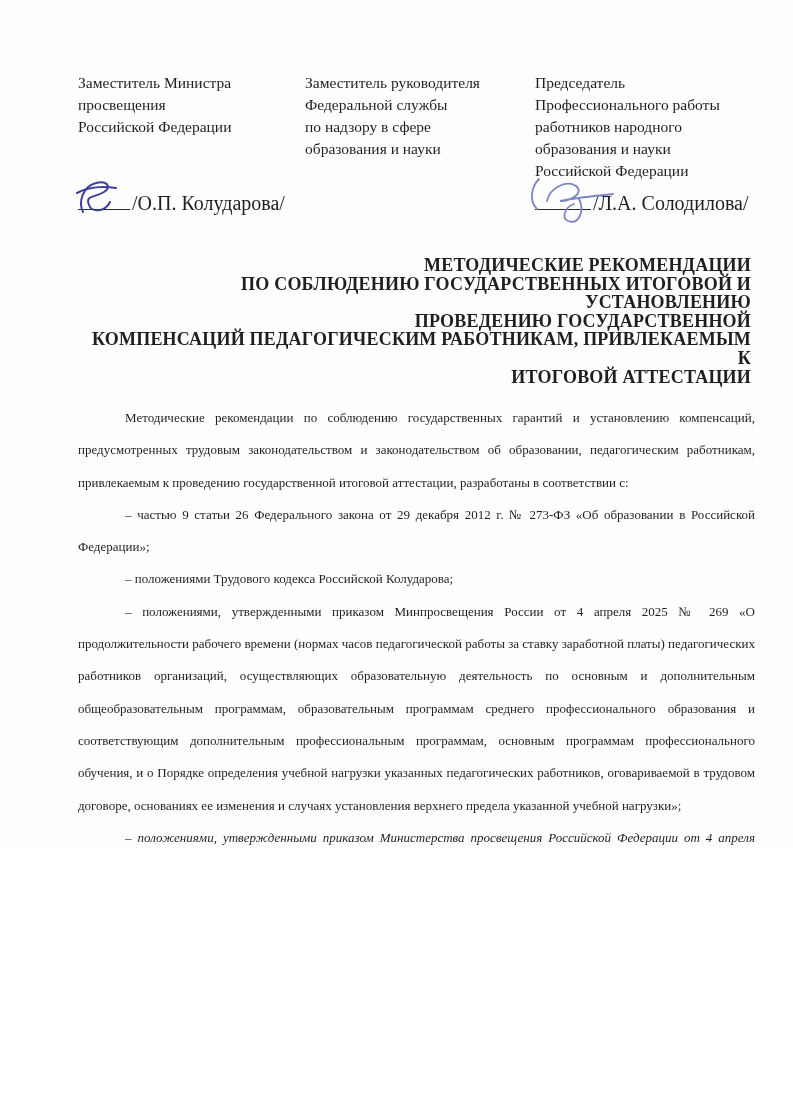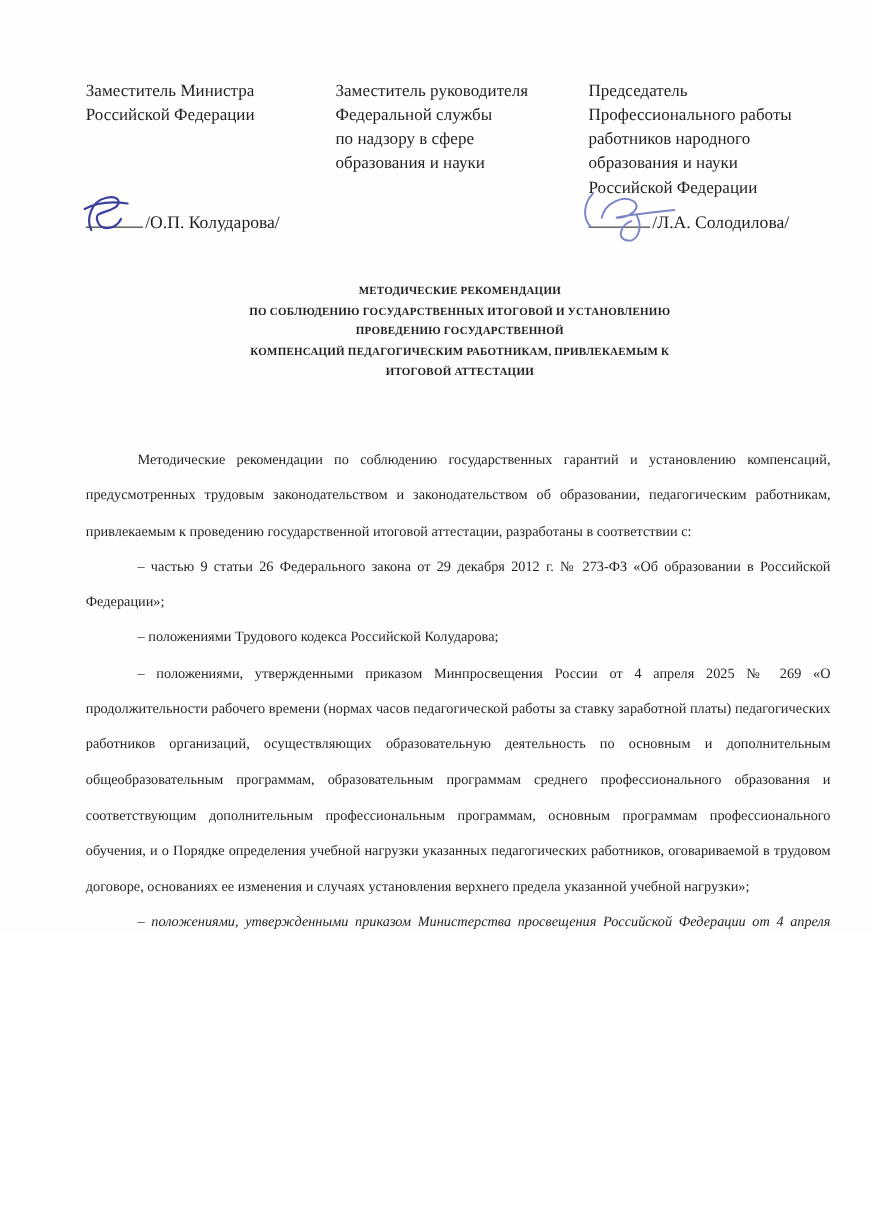--- a/index.html
+++ b/index.html
@@ -31,21 +31,21 @@
     height: 142px;
     font-size: 15.5px;
     line-height: 22px;
   }
   .approval-title div { white-space: nowrap; }
   .sig-row {
     position: absolute;
     bottom: 0;
     left: 0;
     white-space: nowrap;
-    font-size: 16px;
+    font-size: 20px;
   }
   .sig-line {
     display: inline-block;
     position: relative;
     width: 52px;
     height: 15px;
     border-bottom: 1.3px solid #2b2b2b;
     vertical-align: baseline;
   }
   .sig-line svg {
@@ -54,22 +54,22 @@
   }
   .sig-name { padding-left: 2px; }
 
   
   .doc-title {
     position: absolute;
     top: 256px;
     left: 85px;
     right: 42px;
     margin: 0;
-    text-align: center;
-    font-size: 10px;
+    text-align: right;
+    font-size: 18px;
     font-weight: bold;
     line-height: 18.6px;
     letter-spacing: 0.2px;
   }
 
   
   .doc-body {
     position: absolute;
     top: 362px;
     left: 78px;
@@ -91,20 +91,21 @@
 </head>
 <body>
 
 <div class="page">
 
   <header class="approvals">
 
     <div class="approval">
       <div class="approval-title">
         <div>Заместитель Министра</div>
+        <div>просвещения</div>
         <div>Российской Федерации</div>
       </div>
       <div class="sig-row">
         <span class="sig-line">
           <svg style="left:-2px; bottom:-9px;" width="48" height="42" viewBox="0 0 48 42" fill="none" stroke="#3b3f9d" stroke-width="2" stroke-linecap="round">
             <path d="M7,36 C2,26 7,10 20,7 C31,4 36,11 28,16 C18,22 9,19 13,29 C16,37 29,36 34,26"></path>
             <path d="M1,17 C12,11 26,10 40,12"></path>
           </svg>
         </span><span class="sig-name">/О.П. Колударова/</span>
       </div>

